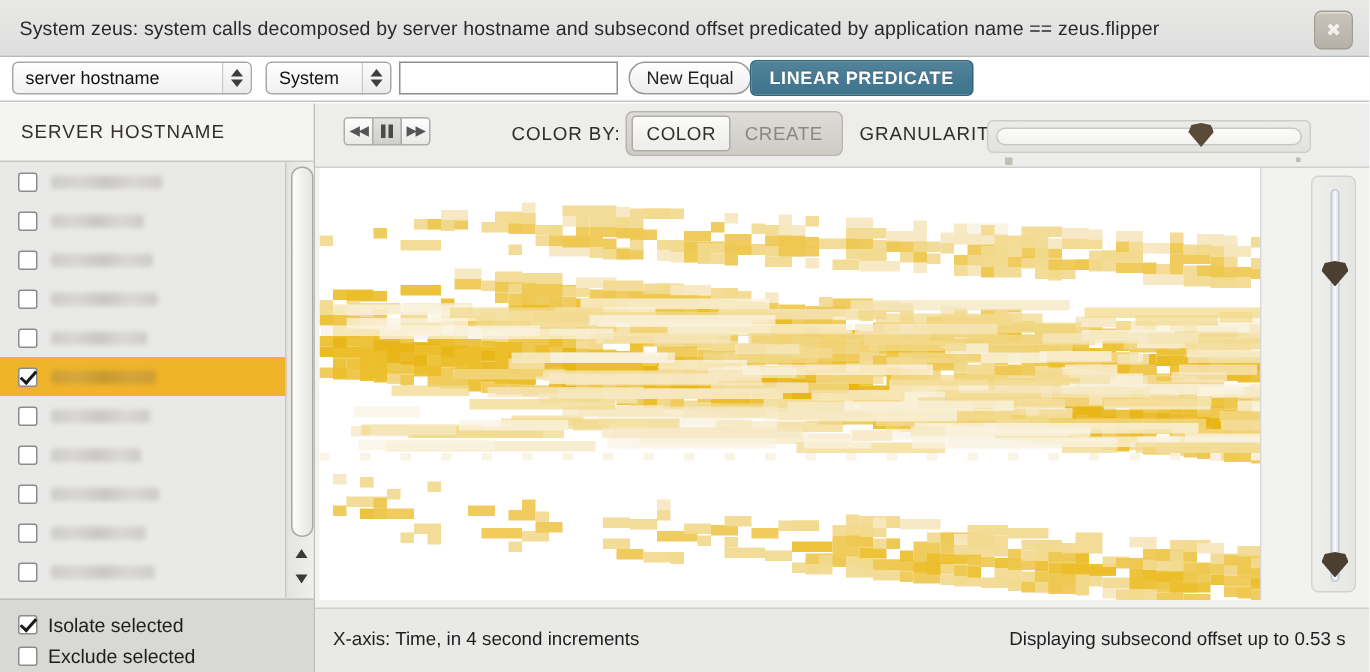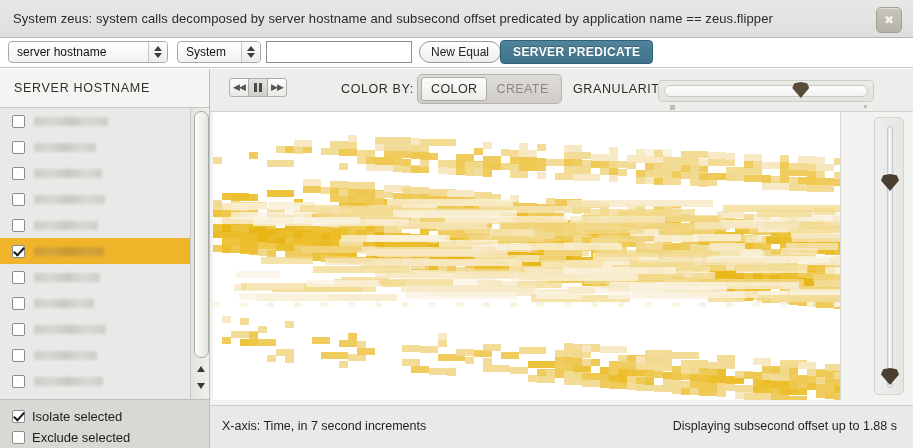--- a/index.html
+++ b/index.html
@@ -285,21 +285,21 @@
     </div>
     <div class="sel" id="sel-op">
       <div class="lbl">System</div>
       <div class="stepper">
         <div class="tri-up"></div>
           <div class="tri-dn"></div>
       </div>
     </div>
     <input class="val-input" type="text" placeholder="" style="">
     <div class="btn-new">New Equal</div>
-    <div class="btn-create">SERVER PREDICATE</div>
+    <div class="btn-create">LINEAR PREDICATE</div>
   </div>
 
   <div class="sidebar">
     <div class="sidebar-head">
       <span>SERVER HOSTNAME</span>
     </div>
 
     <div class="list" id="host-list">
         <div class="row">
           <div class="cb"></div>
@@ -1553,17 +1553,17 @@
       </div>
 
     <div class="vslider">
       <div class="vtrack"></div>
       <div class="vthumb top" id="vthumb-top" style="top: 56px;"></div>
       <div class="vthumb bot" id="vthumb-bot" style="top: 250px;"></div>
     </div>
   </div>
 
   <div class="footer">
-    <div class="foot-left">X-axis: Time, in 7 second increments</div>
-    <div class="foot-right">Displaying subsecond offset up to 1.88 s</div>
+    <div class="foot-left">X-axis: Time, in 4 second increments</div>
+    <div class="foot-right">Displaying subsecond offset up to 0.53 s</div>
   </div>
 
 </div>
 
 </body></html>

